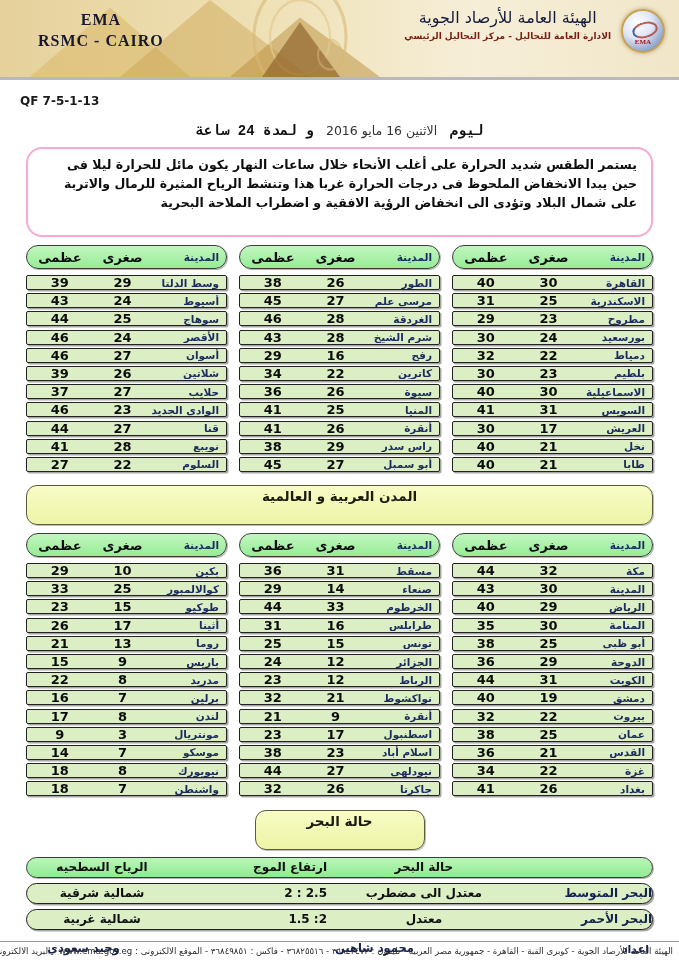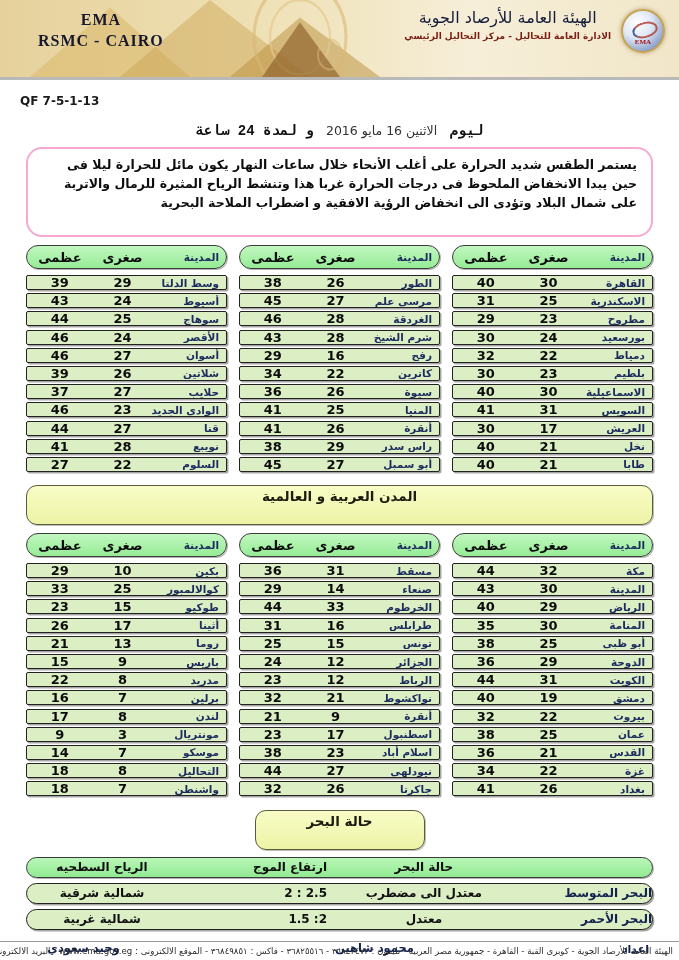--- a/index.html
+++ b/index.html
@@ -508,21 +508,21 @@
         <span class="c-city">مونتريال</span>
         <span class="c-min">3</span>
         <span class="c-max">9</span>
       </div>
       <div class="t-row">
         <span class="c-city">موسكو</span>
         <span class="c-min">7</span>
         <span class="c-max">14</span>
       </div>
       <div class="t-row">
-        <span class="c-city">التحاليل</span>
+        <span class="c-city">نيويورك</span>
         <span class="c-min">8</span>
         <span class="c-max">18</span>
       </div>
       <div class="t-row">
         <span class="c-city">واشنطن</span>
         <span class="c-min">7</span>
         <span class="c-max">18</span>
       </div>
     </div>
   </div>

